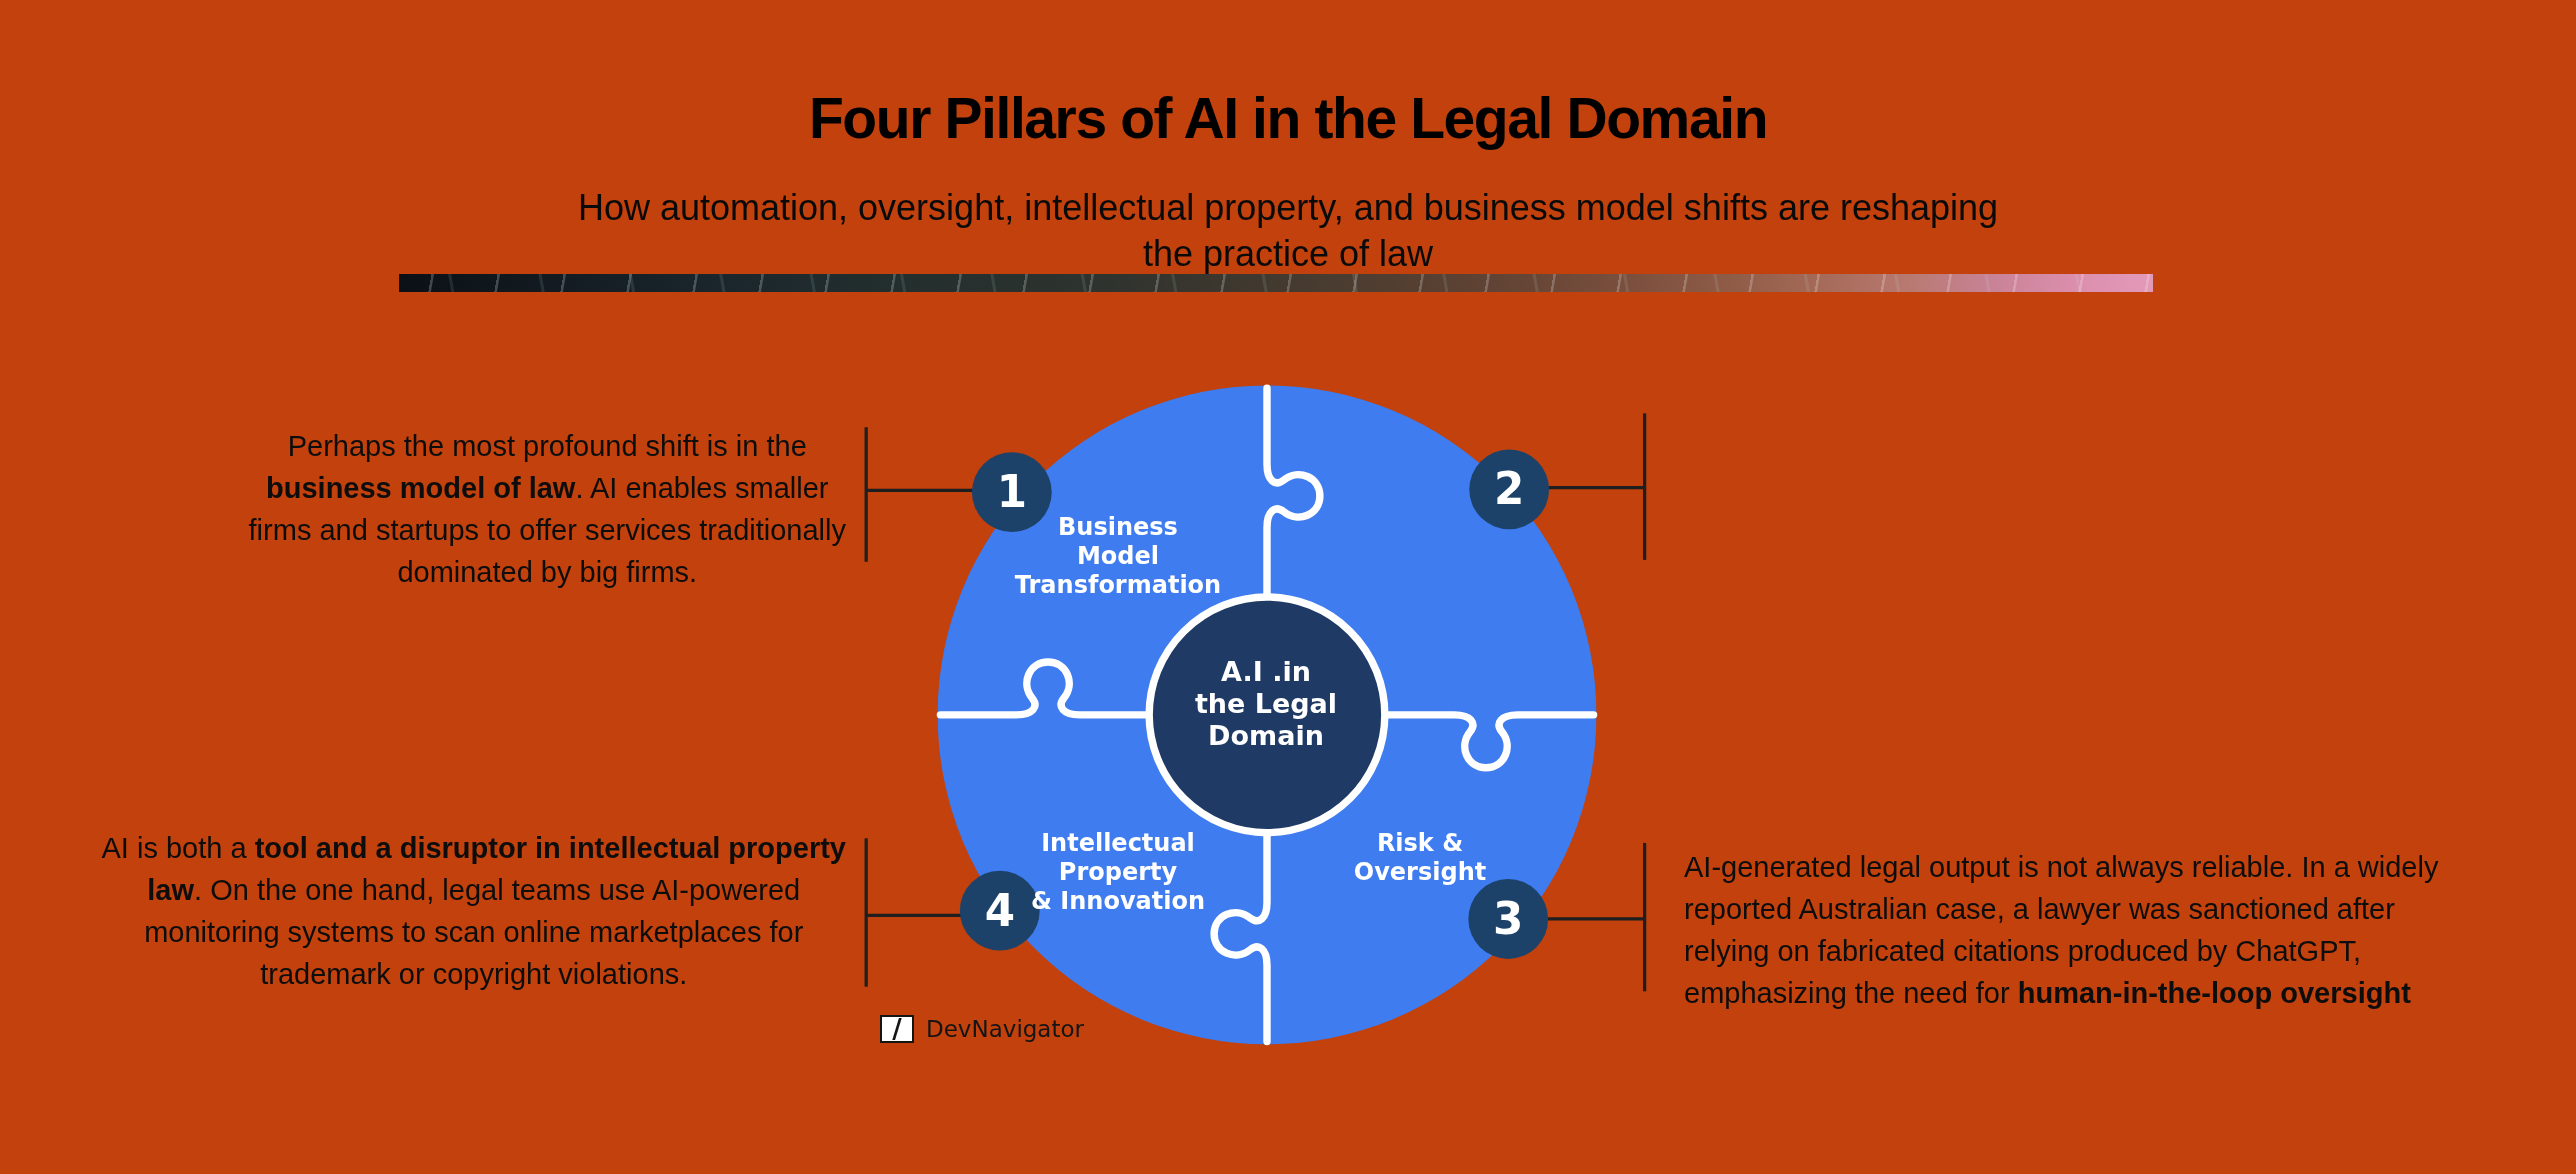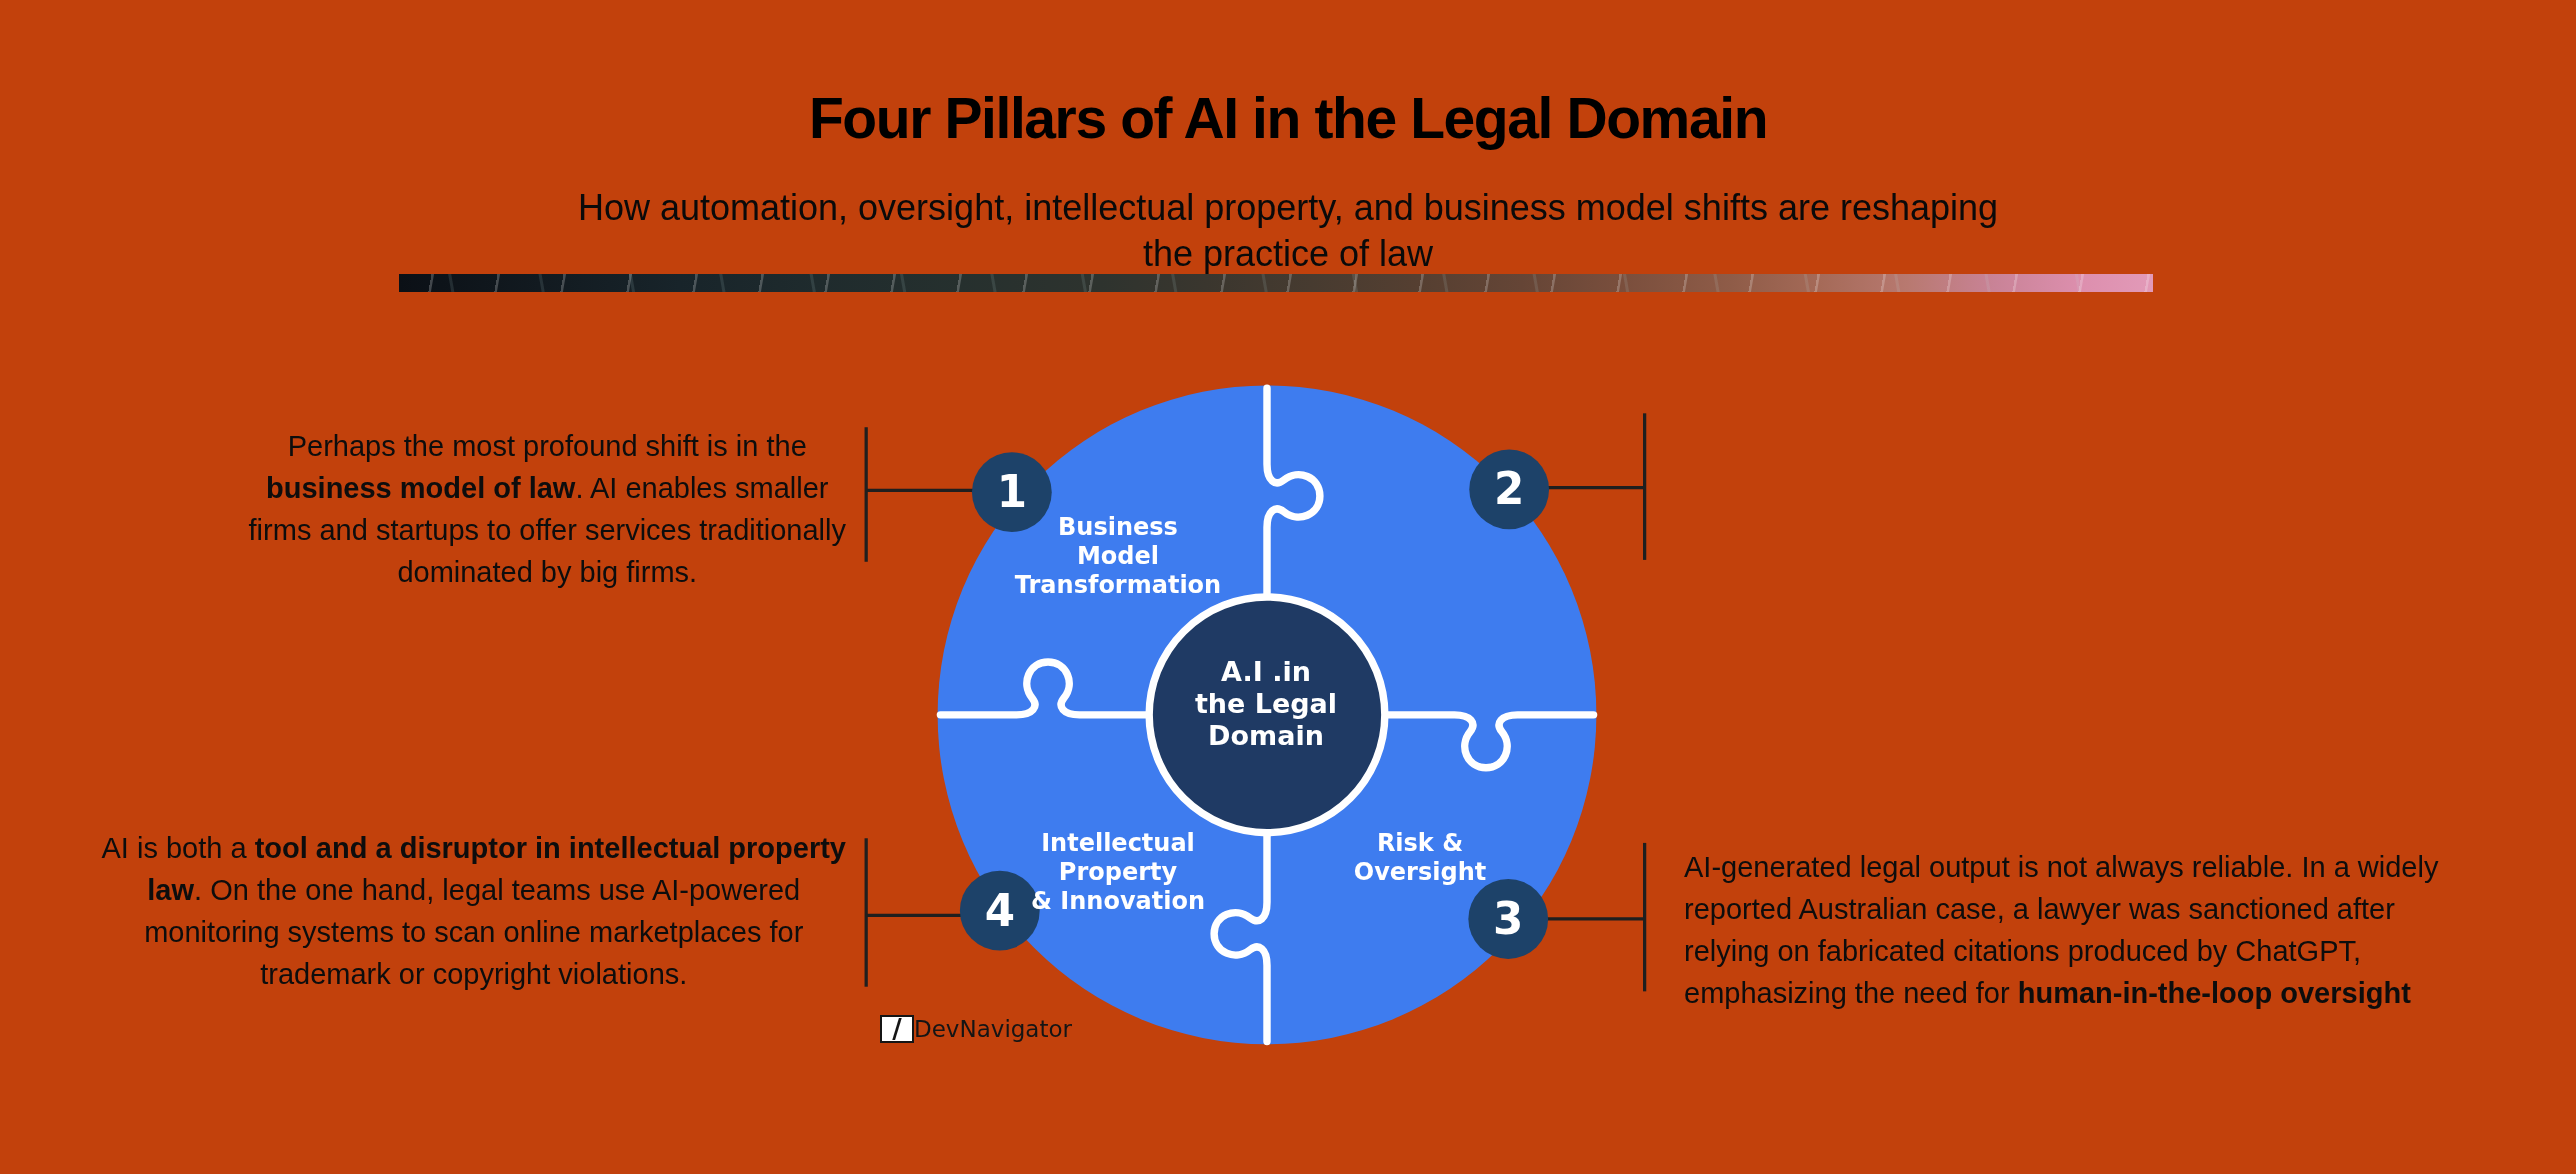--- a/index.html
+++ b/index.html
@@ -57,21 +57,21 @@
   
   .logo{
     position:absolute;left:880px;top:1013px;height:32px;display:flex;align-items:center;
     font-family:"DejaVu Sans",sans-serif;color:#151515;
   }
   .logo-box{
     width:30px;height:24px;border:2.8px solid #151515;background:#fff;
     display:flex;align-items:center;justify-content:center;
     font-weight:700;font-size:26px;line-height:24px;
   }
-  .logo-text{margin-left:0;font-size:23px;font-weight:400;}
+  .logo-text{margin-left:12px;font-size:23px;font-weight:400;}
 </style>
 </head>
 <body>
 
 <div class="canvas">
 
   <div class="title">Four Pillars of AI in the Legal Domain</div>
   <div class="subtitle">How automation, oversight, intellectual property, and business model shifts are reshaping<br>the practice of law</div>
 
   <div class="grad-bar">

